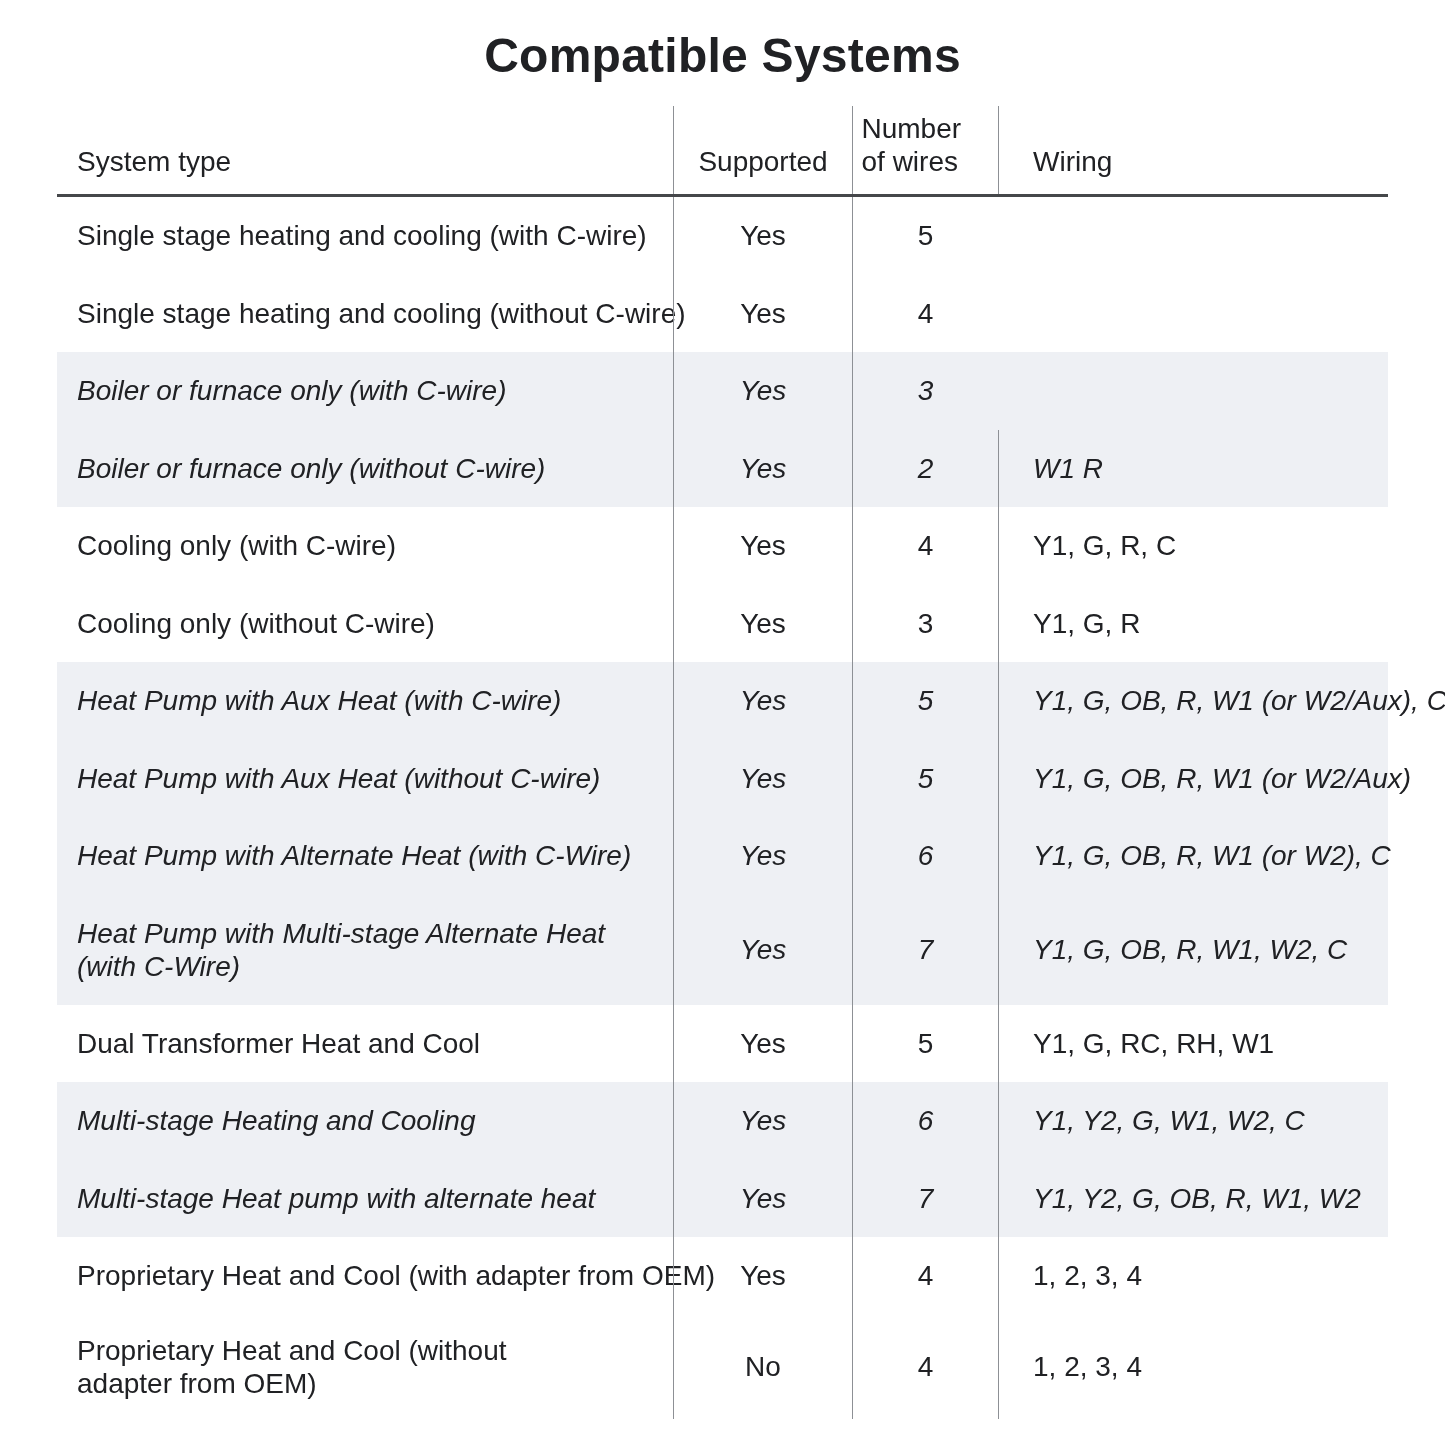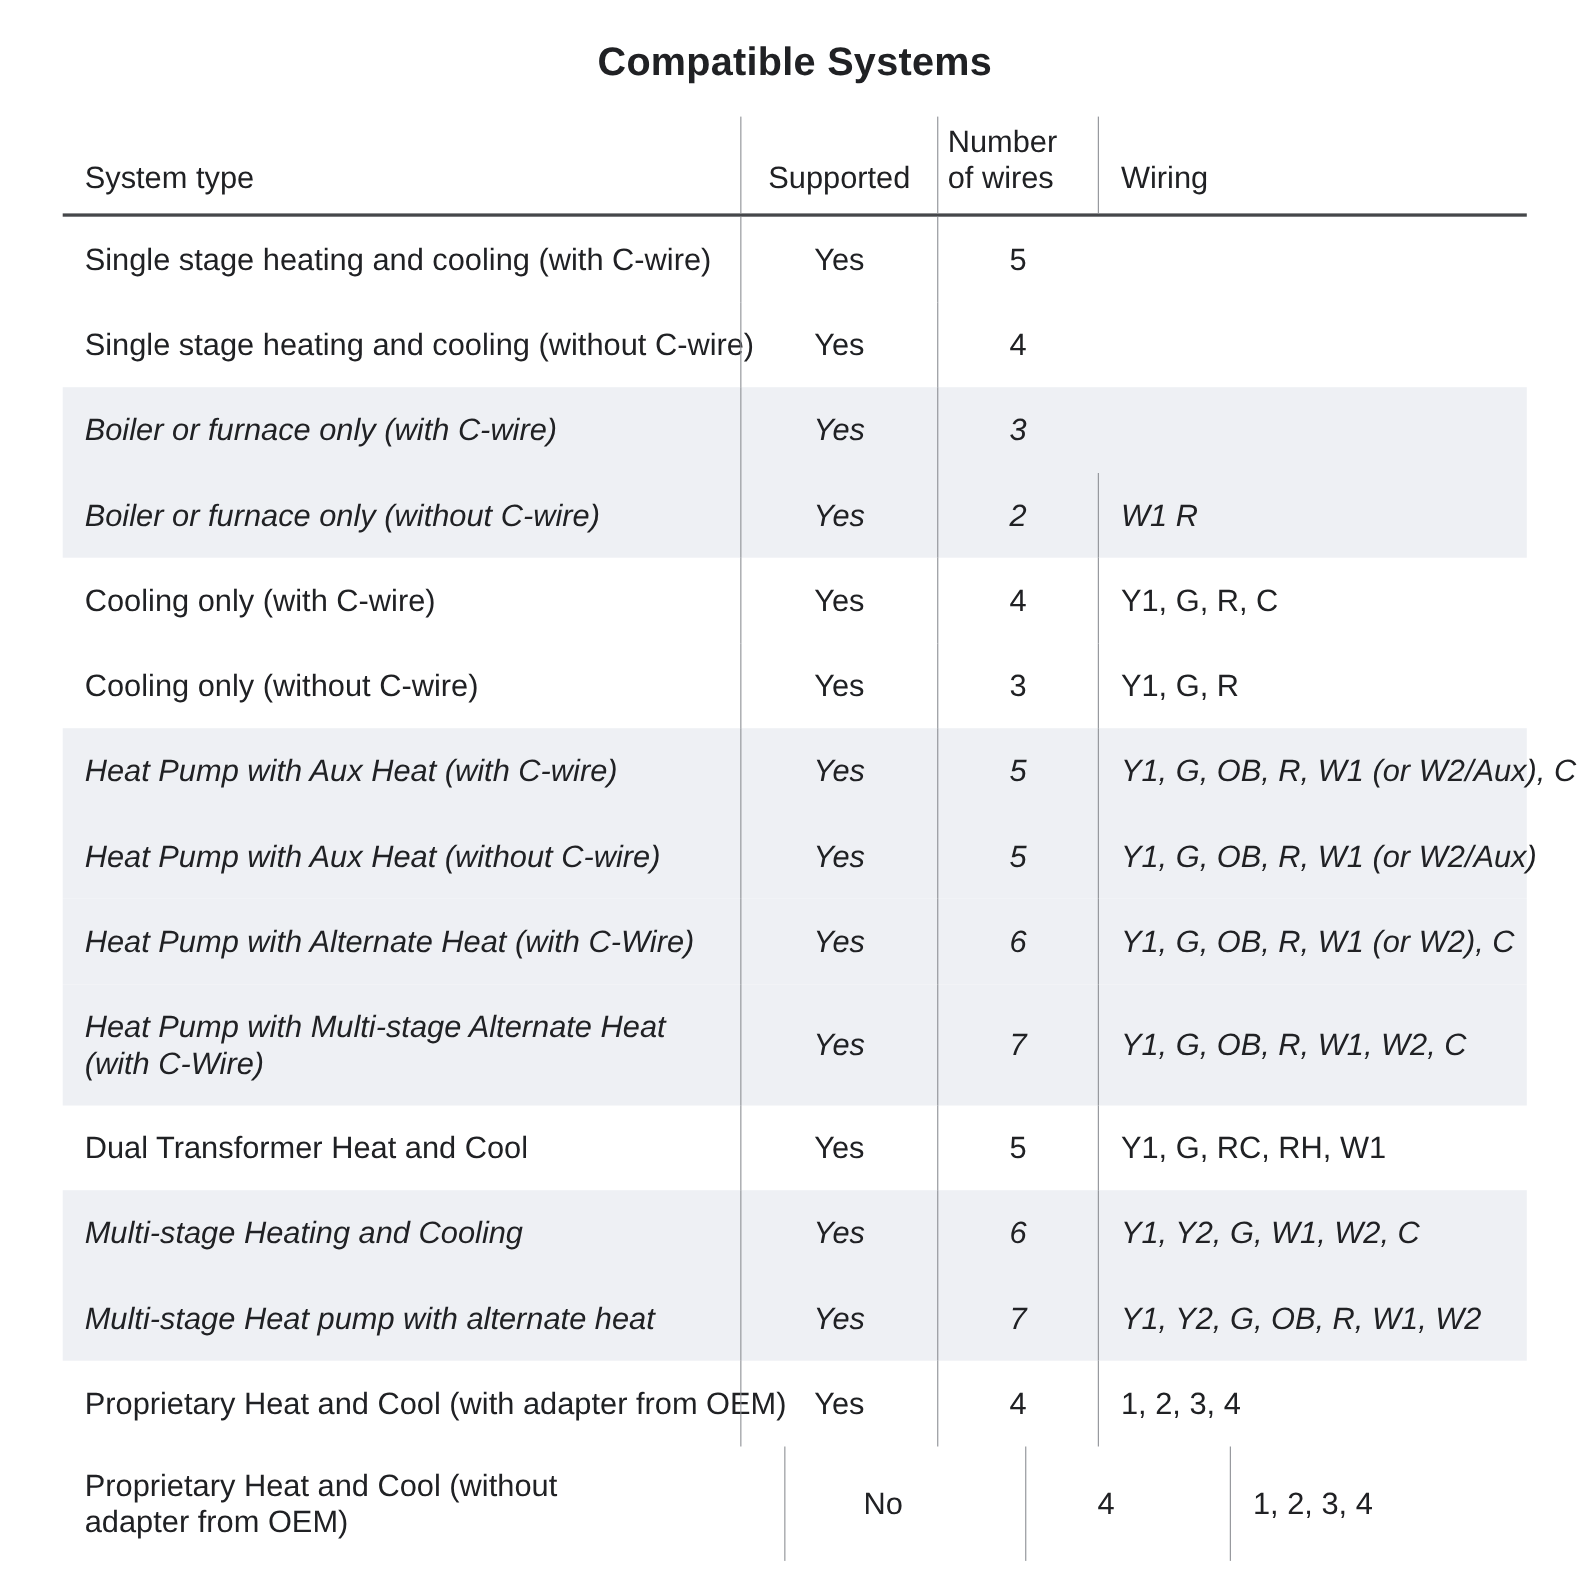--- a/index.html
+++ b/index.html
@@ -9,39 +9,39 @@
     --rule:#45474a;
   }
   html,body{margin:0;padding:0;}
   body{
     width:1445px;height:1445px;background:#ffffff;
     font-family:"Liberation Sans", sans-serif;color:var(--text);
     overflow:hidden;
   }
   .title{
     margin:34px 0 0 57px;width:1331px;
-    font-size:36px;font-weight:700;letter-spacing:.25px;
+    font-size:48px;font-weight:700;letter-spacing:.25px;
     line-height:44px;text-align:center;
   }
   .table{margin:28px 0 0 57px;width:1331px;}
   .thead,.row{
     display:grid;
     grid-template-columns:616px 179px 146px 390px;
   }
   .thead{height:88px;}
   .row{height:77.5px;}
   .row.shaded{background:var(--band);font-style:italic;}
   .cell{
     box-sizing:border-box;height:100%;
     display:flex;align-items:center;
     font-size:28px;line-height:33px;
   }
   .c1{padding-left:20px;flex-direction:column;align-items:flex-start;justify-content:center;}
   .c2,.c3{justify-content:center;border-left:1.5px solid var(--divider);}
-  .c4{padding-left:20px;border-left:1.5px solid var(--divider);}
+  .c4{padding-left:34px;border-left:1.5px solid var(--divider);}
   .thead .cell{align-items:flex-end;padding-bottom:16px;font-weight:500;}
   .thead .c1{flex-direction:row;justify-content:flex-start;}
   .thead{border-bottom:3px solid var(--rule);}
   .th-wires-label{display:inline-block;max-width:128px;}
   .l1,.l2{display:block;white-space:nowrap;}
   .l2:empty{display:none;}
   .c4 .wiring-text{white-space:nowrap;}
 </style>
 </head>
 <body>
@@ -259,21 +259,21 @@
     <div class="cell c2">
       <span class="supported-text">Yes</span>
     </div>
     <div class="cell c3">
       <span class="wires-text">4</span>
     </div>
     <div class="cell c4">
       <span class="wiring-text">1, 2, 3, 4</span>
     </div>
   </div>
-        <div class="row" style="height: 104px; gap: 40px;">
+        <div class="row" style="height: 104px;">
     <div class="cell c1">
       <span class="l1">Proprietary Heat and Cool (without</span>
       <span class="l2">adapter from OEM)</span>
     </div>
     <div class="cell c2">
       <span class="supported-text">No</span>
     </div>
     <div class="cell c3">
       <span class="wires-text">4</span>
     </div>

